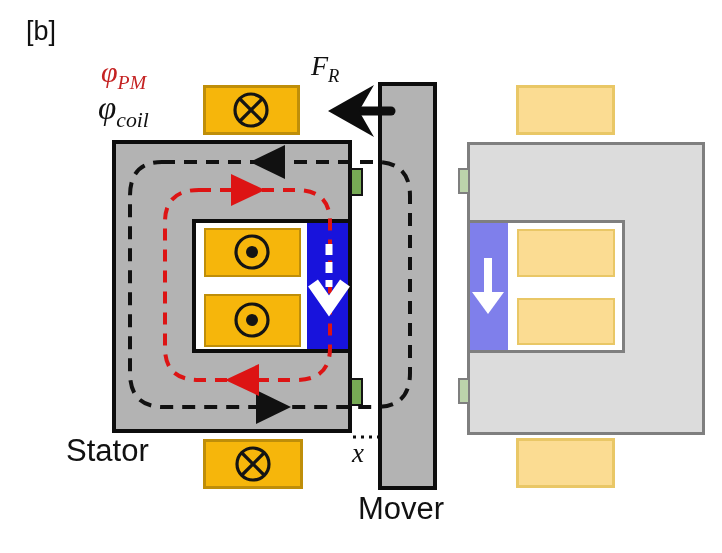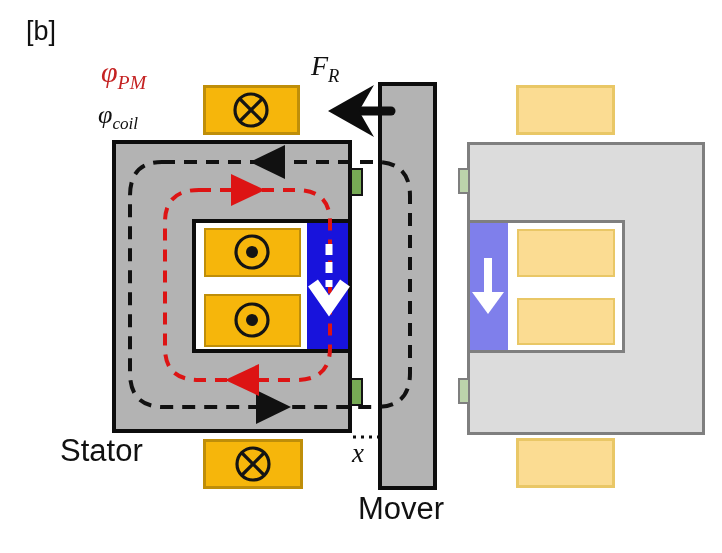--- a/index.html
+++ b/index.html
@@ -114,27 +114,27 @@
 
     <line x1="353" y1="437" x2="378" y2="437" stroke-width="3" stroke-dasharray="3 5" stroke="#0d0d0d"></line>
   </svg>
 
   <div class="lbl" style="left:26px;top:16px;font-size:27px;">[b]</div>
 
   <div class="lbl math" style="left: 101px; top: 55px; font-size: 30px; color: rgb(197, 34, 34);">
     <span>φ</span><sub>PM</sub>
   </div>
 
-  <div class="lbl math" style="left:98px;top:100px;font-size:26px;">
+  <div class="lbl math" style="left:98px;top:90px;font-size:33px;">
     <span>φ</span><sub>coil</sub>
   </div>
 
   <div class="lbl math" style="left:311px;top:50px;font-size:28px;">
     <span>F</span><sub>R</sub>
   </div>
 
-  <div class="lbl" style="left:60px;top:433px;font-size:31px;">Stator</div>
+  <div class="lbl" style="left:66px;top:433px;font-size:31px;">Stator</div>
 
   <div class="lbl" style="left:358px;top:491px;font-size:31px;text-align:center;">Mover</div>
 
   <div class="lbl math" style="left:352px;top:438px;font-size:27px;">x</div>
 
 </div>
 
 </body></html>

